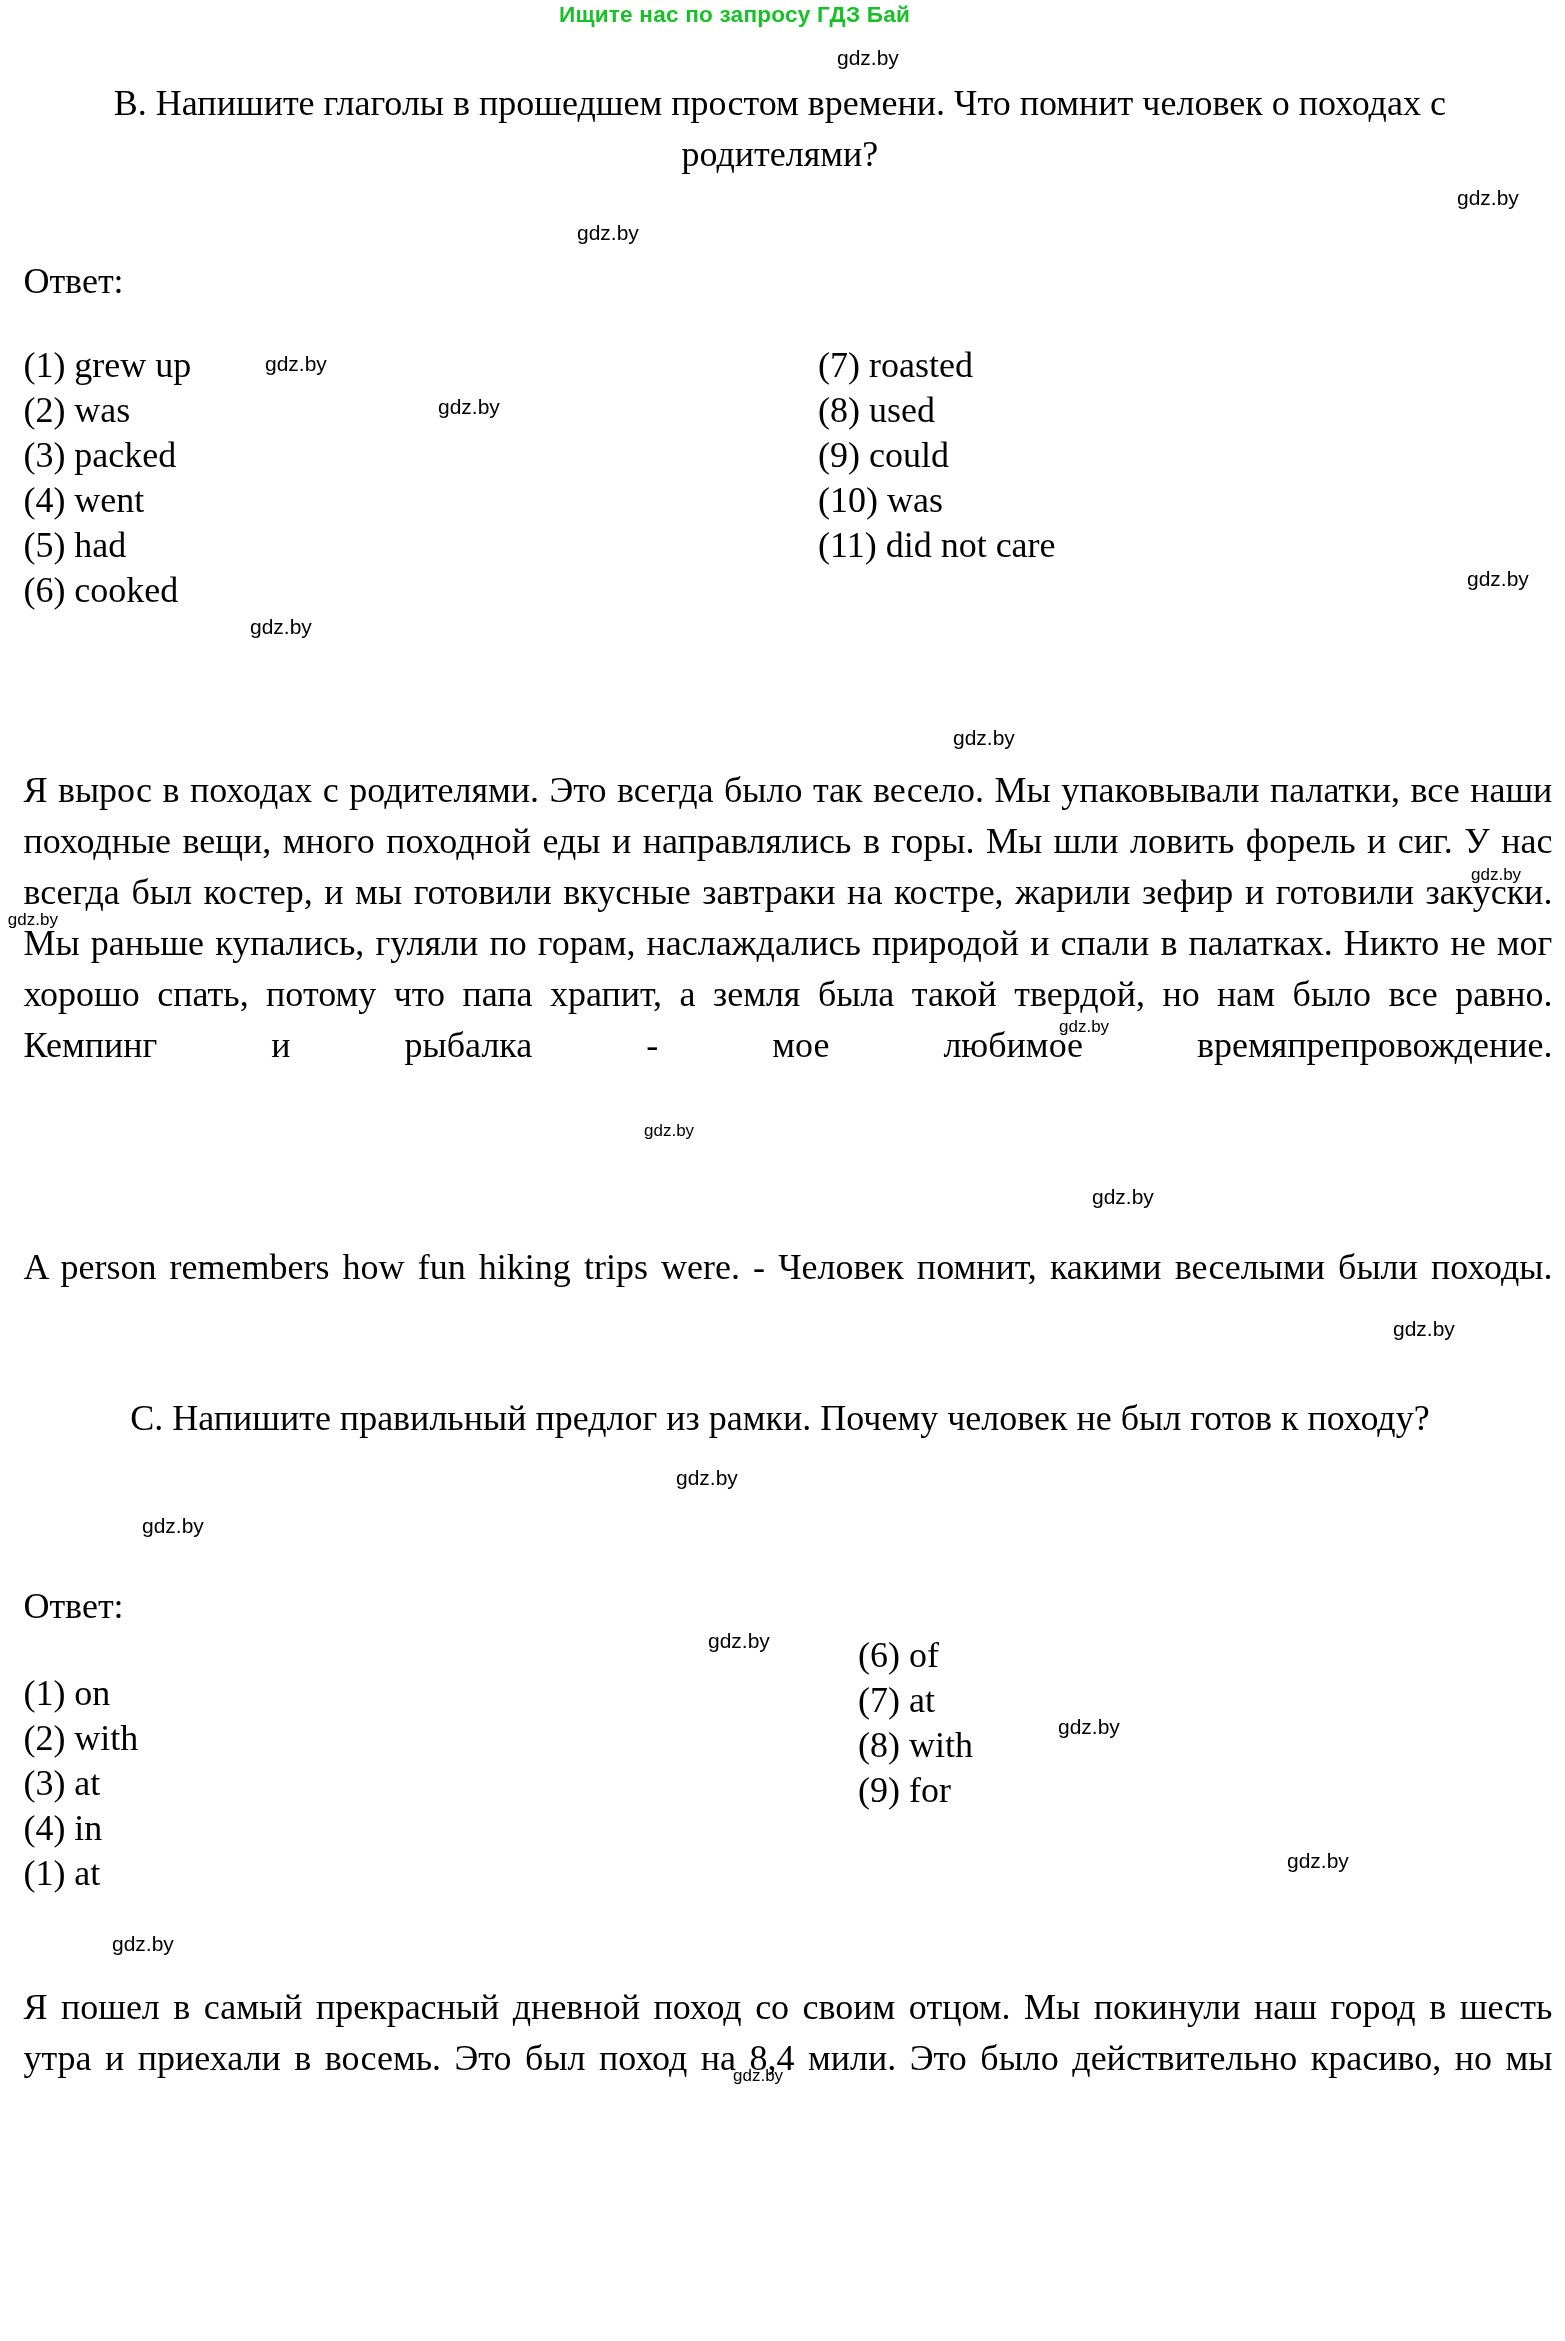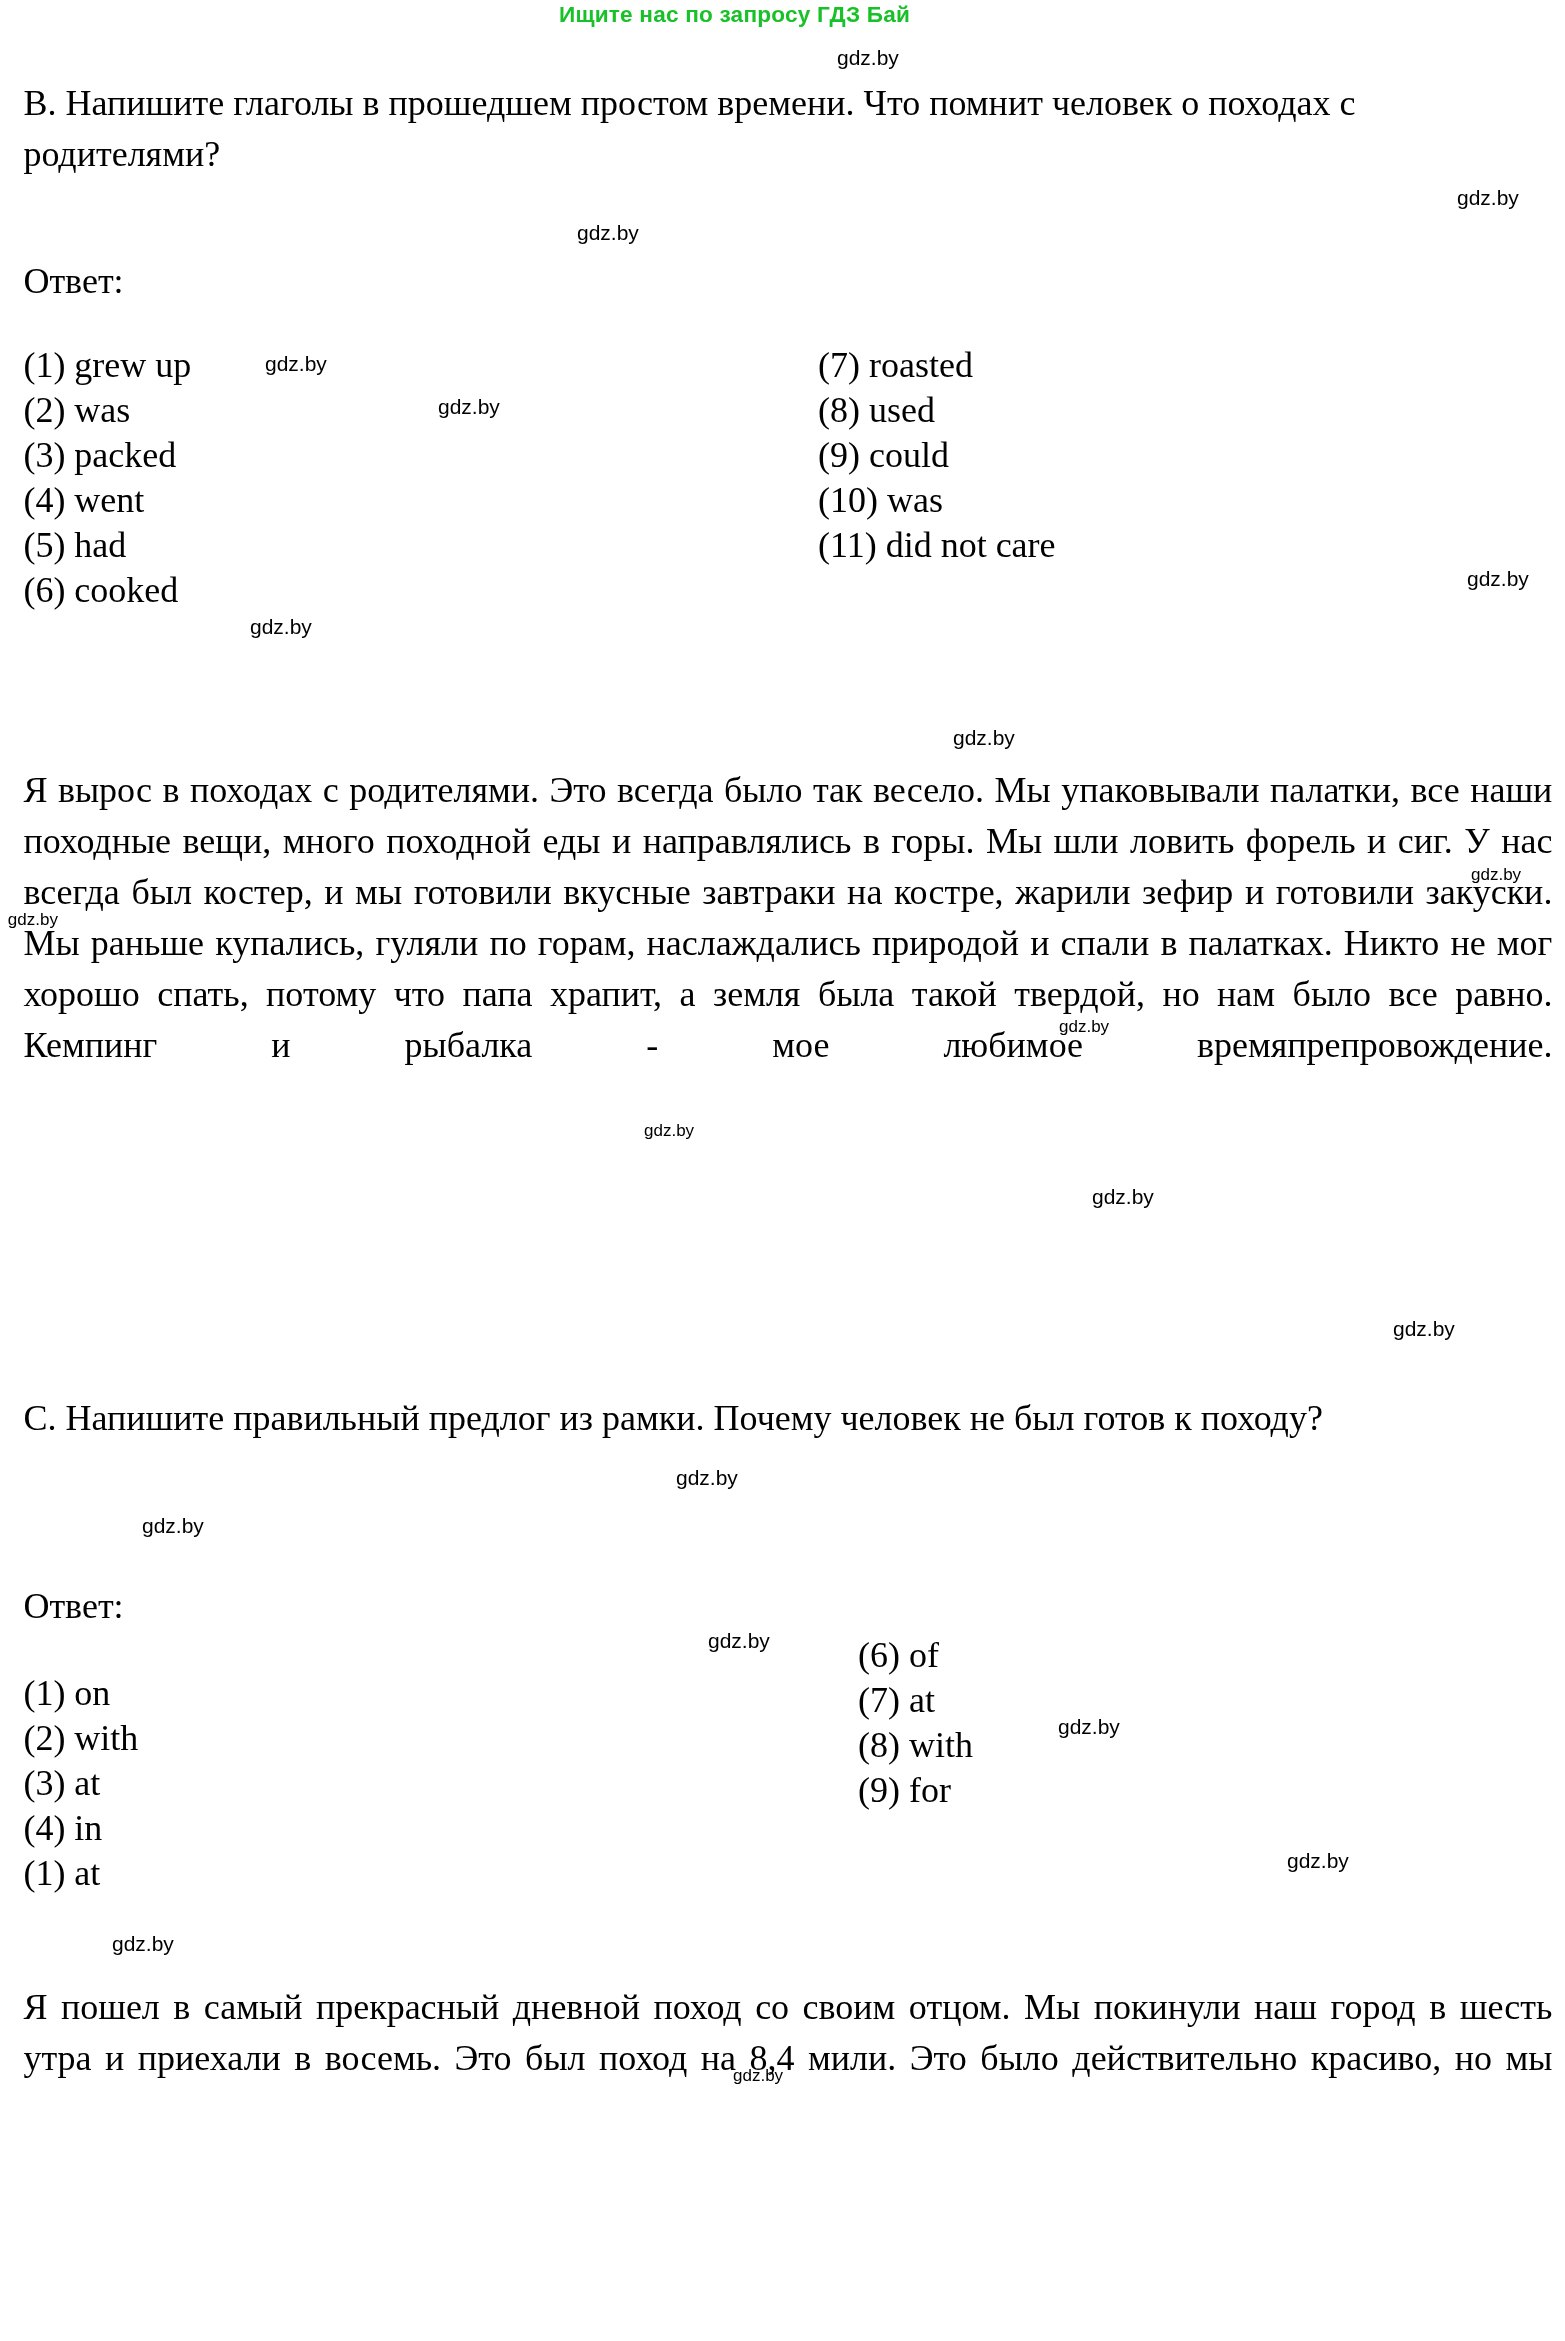--- a/index.html
+++ b/index.html
@@ -45,21 +45,21 @@
     font-size: 24px;
     color: #5b0f8b;
     white-space: nowrap;
     letter-spacing: 0.4px;
   }
 
   .heading {
     font-size: 36px;
     line-height: 51px;
     width: 1513px;
-    text-align: left;
+    text-align: center;
   }
 
   .answer-label {
     font-size: 36px;
     line-height: 39px;
     margin-top: 28px;
   }
 
   .para {
     font-size: 36px;
@@ -121,20 +121,21 @@
   <div class="abs wm" style="left:953px; top:727px;">gdz.by</div>
 
   <div class="abs para" style="left:23.4px; top:765px;">Я вырос в походах с родителями. Это всегда было так весело. Мы упаковывали палатки, все наши походные вещи, много походной еды и направлялись в горы. Мы шли ловить форель и сиг. У нас всегда был костер, и мы готовили вкусные завтраки на костре, жарили зефир и готовили закуски. Мы раньше купались, гуляли по горам, наслаждались природой и спали в палатках. Никто не мог хорошо спать, потому что папа храпит, а земля была такой твердой, но нам было все равно. Кемпинг и рыбалка - мое любимое времяпрепровождение.</div>
 
   <div class="abs wm small" style="left:1471px; top:866px;">gdz.by</div>
   <div class="abs wm small" style="left:7.8px; top:911px;">gdz.by</div>
   <div class="abs wm small" style="left:1059px; top:1018px;">gdz.by</div>
   <div class="abs wm small" style="left:644px; top:1122px;">gdz.by</div>
   <div class="abs wm" style="left:1092px; top:1186px;">gdz.by</div>
 
+  <div class="abs para" style="left:23.4px; top:1242px;">A person remembers how fun hiking trips were. - Человек помнит, какими веселыми были походы.</div>
 
   <div class="abs wm" style="left:1393px; top:1318px;">gdz.by</div>
 
   <div class="abs heading" style="left:23.4px; top:1393px;">C. Напишите правильный предлог из рамки. Почему человек не был готов к походу?</div>
 
   <div class="abs wm" style="left:676px; top:1467px;">gdz.by</div>
   <div class="abs wm" style="left:142px; top:1515px;">gdz.by</div>
 
   <div class="abs answer-label" style="left:23.4px; top:1559px;">Ответ:</div>
 

